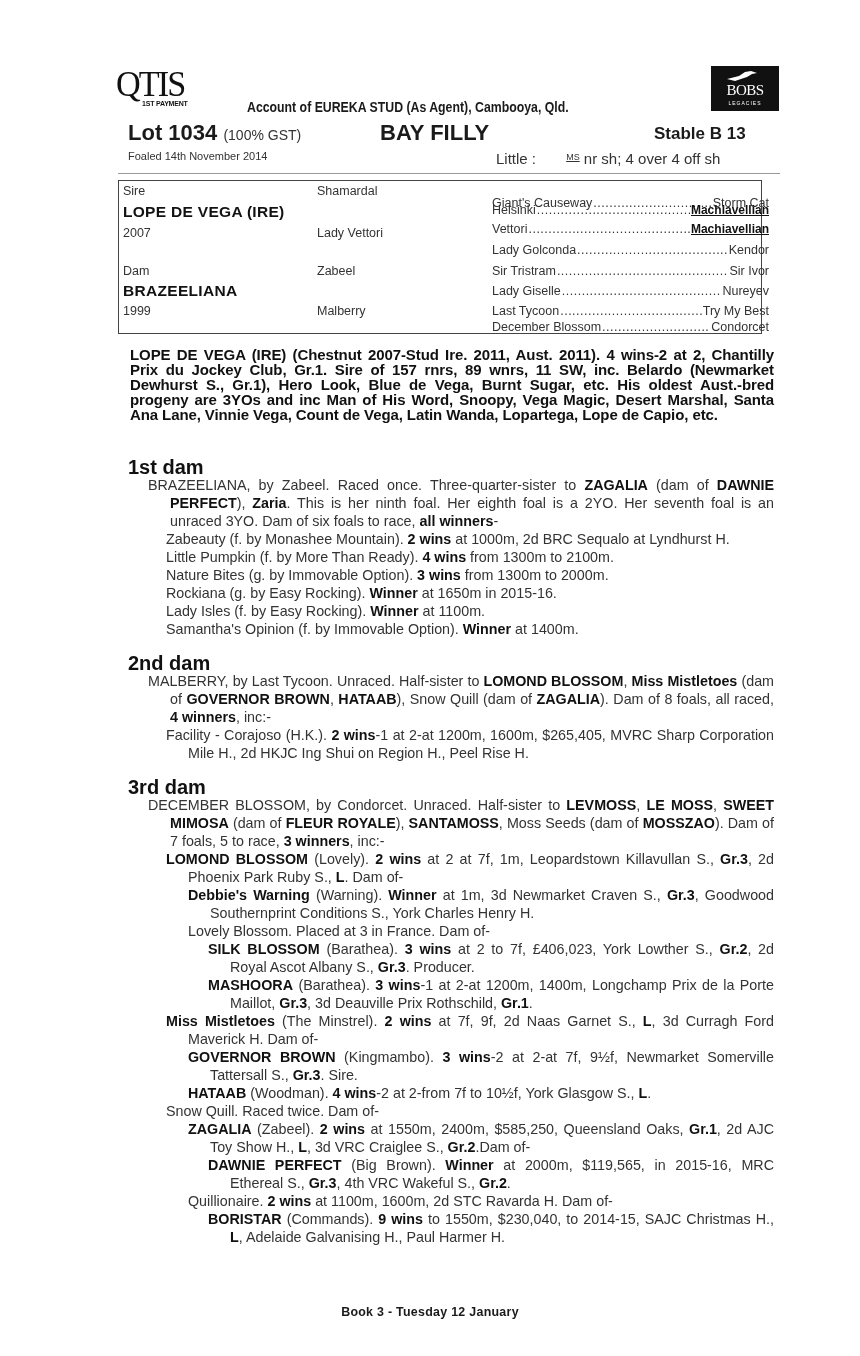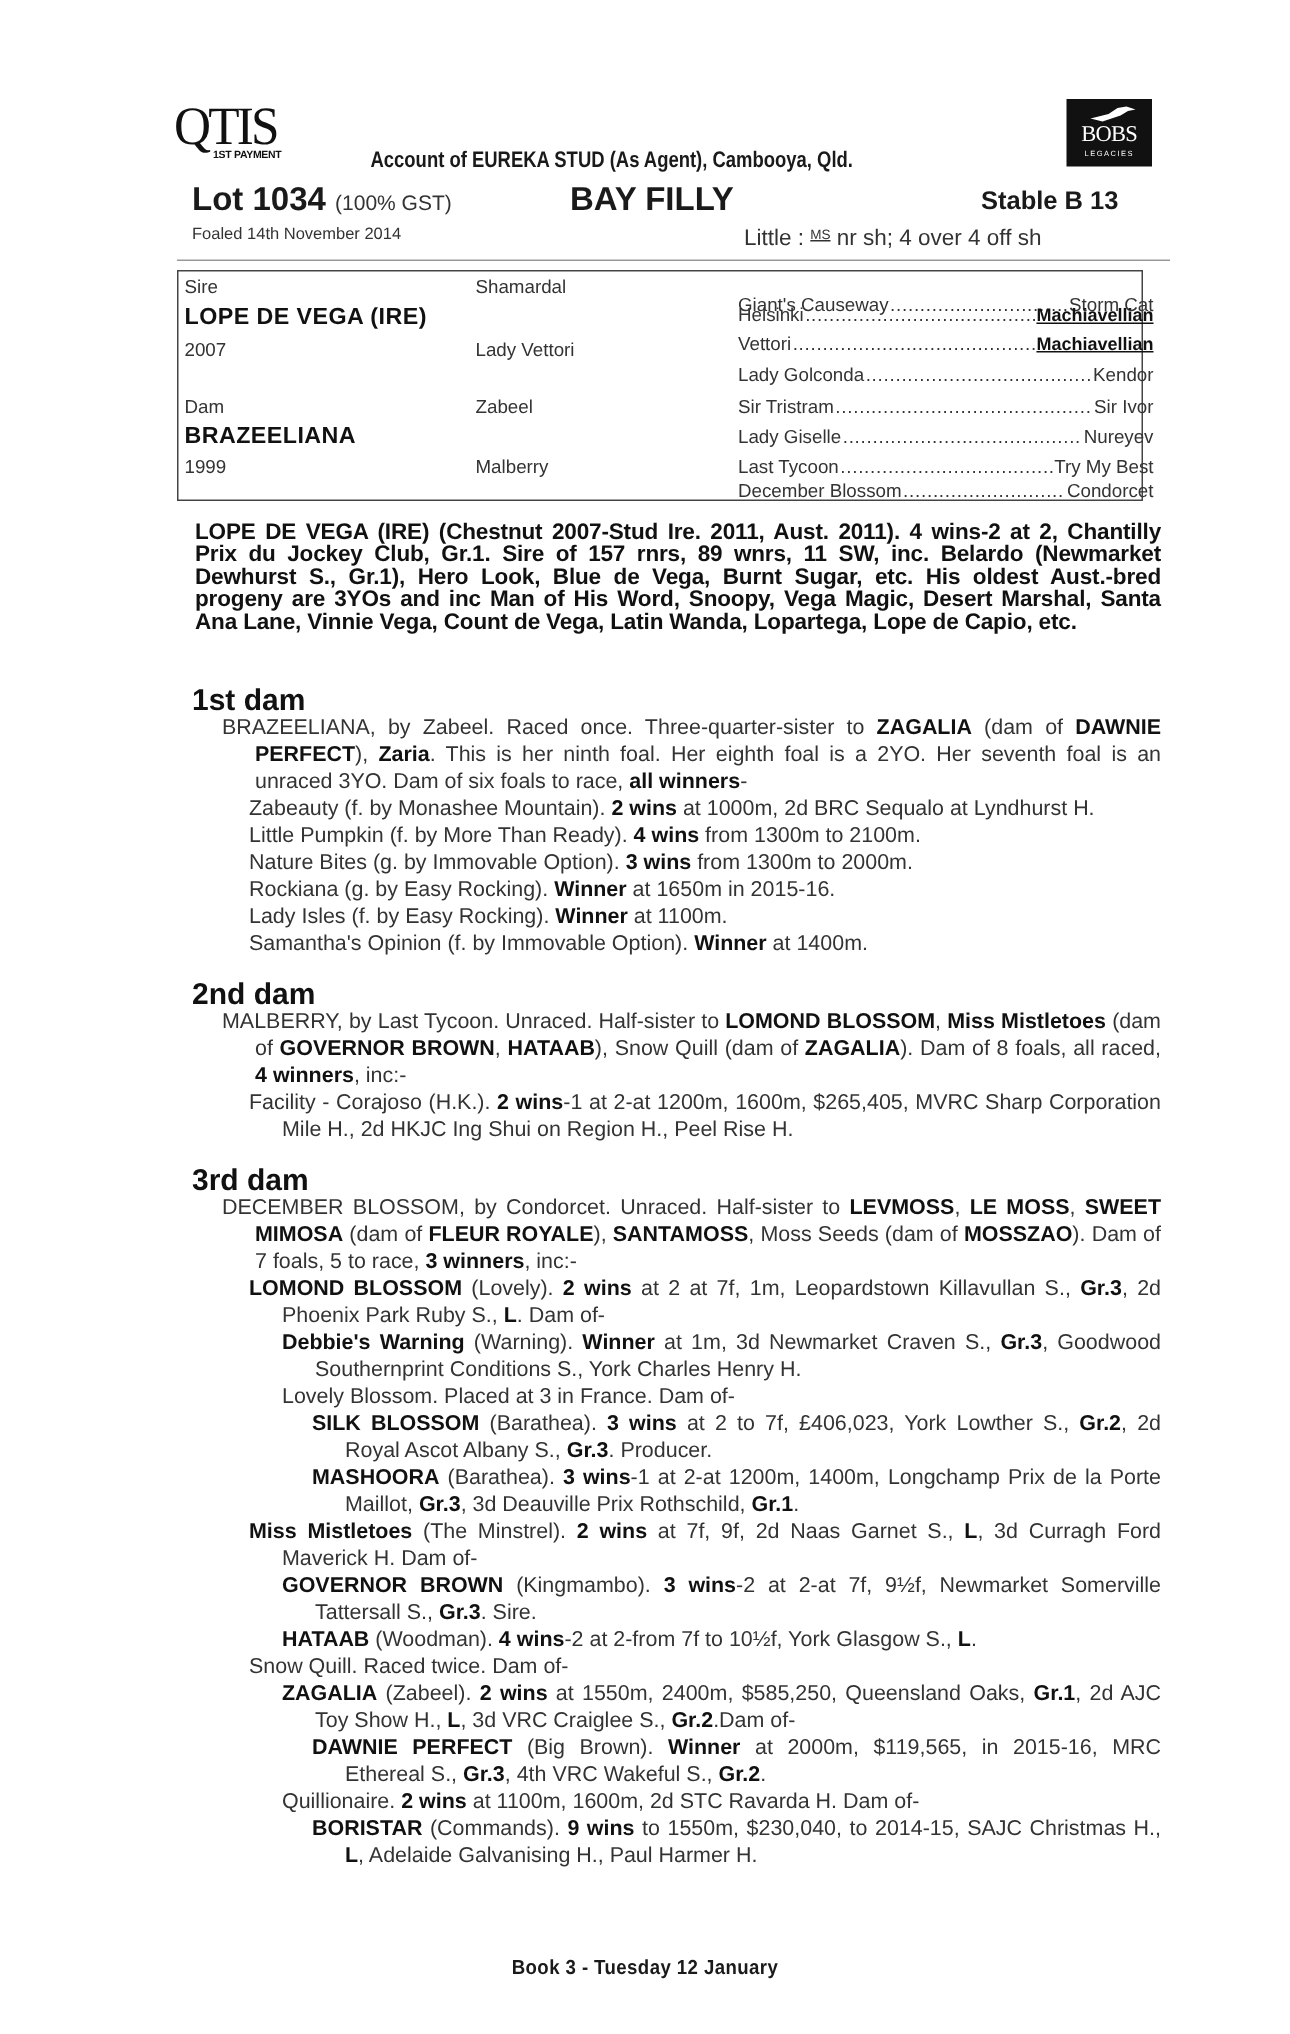--- a/index.html
+++ b/index.html
@@ -4,32 +4,32 @@
 <style>
   html, body { margin:0; padding:0; background:#ffffff; }
   body { width:860px; height:1356px; position:relative; overflow:hidden;
          font-family:"Liberation Sans", sans-serif; color:#1a1a1a; }
   .abs { position:absolute; }
   
   .qtis { left:116px; top:66px; width:84px; height:44px; }
   .qtis-word { position:absolute; left:0; top:0; font-family:"Liberation Serif", serif;
                font-size:36px; line-height:36px; letter-spacing:-2px; color:#111; transform:scaleX(0.95); transform-origin:left; }
   .qtis-sub { position:absolute; left:26px; top:34px; font-size:7px; font-weight:bold; letter-spacing:-0.2px; color:#111; }
-  .bobs { left:711px; top:66px; width:57px; height:45px; background:#111; color:#fff; text-align:center; }
+  .bobs { left:711px; top:66px; width:68px; height:45px; background:#111; color:#fff; text-align:center; }
   .bobs-word { position:absolute; left:0; right:0; top:16px; font-family:"Liberation Serif", serif; font-size:15px; letter-spacing:-0.5px; }
   .bobs-sub { position:absolute; left:0; right:0; top:34px; font-size:5px; letter-spacing:1px; }
   .bobs-bird { position:absolute; left:14px; top:4px; width:34px; height:12px; }
   .account { left:247px; top:98px; font-size:15px; font-weight:bold; transform:scaleX(0.82); transform-origin:left; white-space:nowrap; }
   .lot { left:128px; top:120px; font-size:22px; font-weight:bold; white-space:nowrap; }
   .lot .gst { font-size:14px; font-weight:normal; color:#333; }
   .sex { left:380px; top:120px; font-size:22px; font-weight:bold; white-space:nowrap; }
   .stable { left:654px; top:124px; font-size:17px; font-weight:bold; white-space:nowrap; }
   .foaled { left:128px; top:150px; font-size:11px; color:#333; white-space:nowrap; }
   .branded { left:496px; top:150px; font-size:15px; color:#333; white-space:nowrap; }
-  .brand-mark { font-size:9px; text-decoration:underline; vertical-align:4px; }
+  .brand-mark { font-size:9px; text-decoration:underline; vertical-align:4px;margin-left:26px; }
   .hr-top { left:118px; top:173px; width:662px; height:1px; background:#999; }
   
   .ped { left:118px; top:180px; width:644px; height:154px; border:1px solid #444; box-sizing:border-box; }
   .ped .c { position:absolute; font-size:12.5px; color:#333; white-space:nowrap; }
   .ped .big { position:absolute; font-size:15.5px; font-weight:900; color:#111; white-space:nowrap; letter-spacing:0.3px; }
   .ped .row { position:absolute; left:373px; width:277px; display:flex; font-size:12.5px; color:#333; white-space:nowrap; }
   .ped .row .l { flex:0 0 auto; }
   .ped .row .d { flex:1 1 auto; overflow:hidden; margin:0 1px; }
   .ped .row .d::after { content:"................................................................................................................"; letter-spacing:0.5px; }
   .ped .row .r { flex:0 0 auto; }

